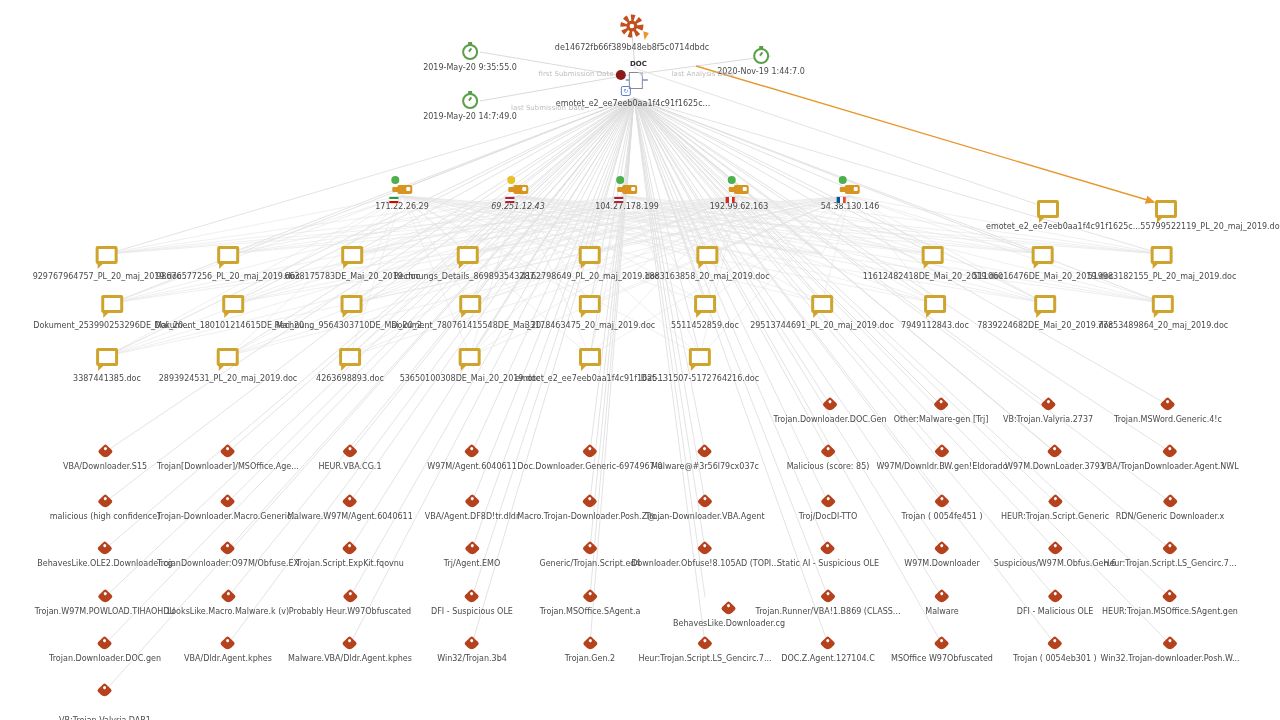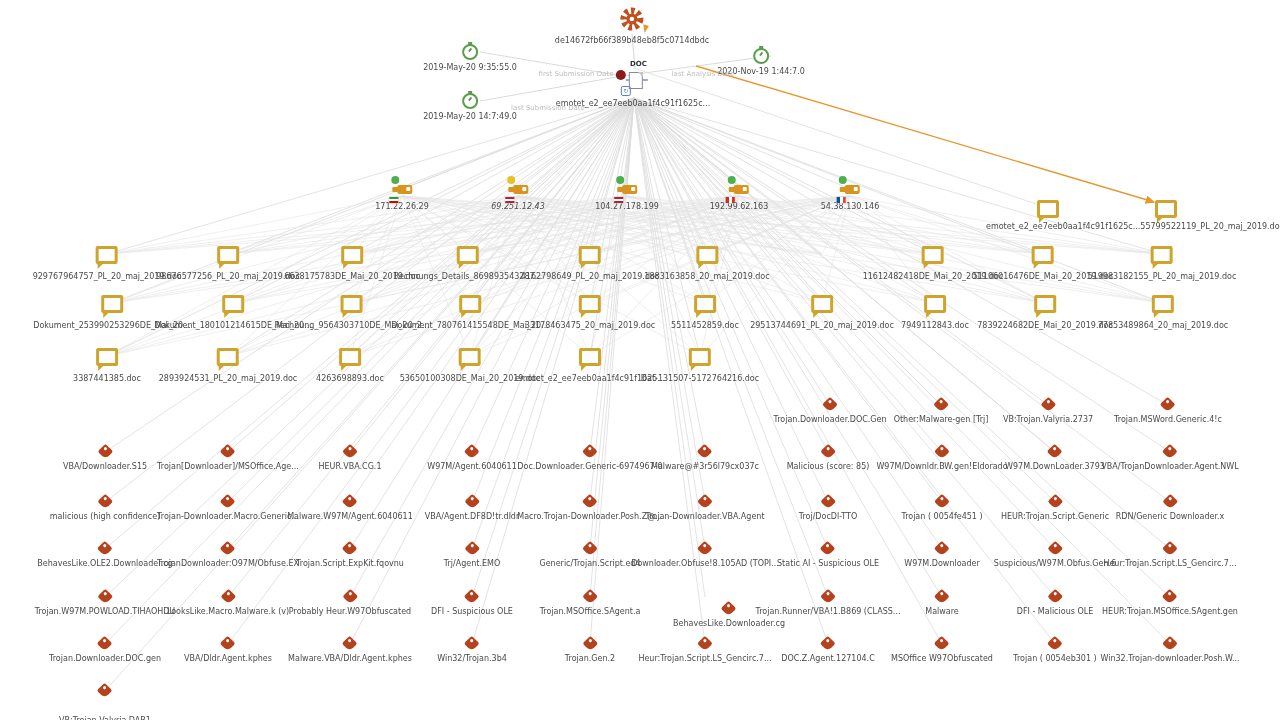--- a/index.html
+++ b/index.html
@@ -286,21 +286,21 @@
       <line x1="850" y1="196" x2="107" y2="356" stroke="#e4e4e4" stroke-width="0.6"></line>
       <line x1="850" y1="196" x2="228" y2="356" stroke="#e4e4e4" stroke-width="0.6"></line>
       <line x1="850" y1="196" x2="350" y2="356" stroke="#e4e4e4" stroke-width="0.6"></line>
       <line x1="850" y1="196" x2="470" y2="356" stroke="#e4e4e4" stroke-width="0.6"></line>
       <line x1="850" y1="196" x2="590" y2="356" stroke="#e4e4e4" stroke-width="0.6"></line>
       <line x1="850" y1="196" x2="700" y2="356" stroke="#e4e4e4" stroke-width="0.6"></line>
       <line x1="634" y1="68" x2="1048" y2="208" stroke="#dcdcdc" stroke-width="0.8"></line>
       <line x1="696" y1="66" x2="1154" y2="202" stroke="#e8972e" stroke-width="1.4" marker-end="url(#arrowOrange)"></line>
     </svg>
   <div id="nodes">
-      <div class="node" style="left: 632px; top: 5px;">
+      <div class="node" style="left: 632px; top: 12px;">
         <div class="gearwrap"><svg width="28" height="28">
             <circle cx="14" cy="14" r="8" fill="none" stroke="#c2501e" stroke-width="7" stroke-dasharray="3.4 2.7"></circle>
             <circle cx="14" cy="14" r="5.5" fill="#c2501e"></circle>
             <circle cx="14" cy="14" r="2.3" fill="#ffffff"></circle>
           </svg><div class="gear-bolt"></div></div>
         <span class="lbl">de14672fb66f389b48eb8f5c0714dbdc</span>
       </div>
       <div class="node" style="left: 633px; top: 62px;">
         <div class="filewrap">
           <span class="file-badge">DOC</span>

